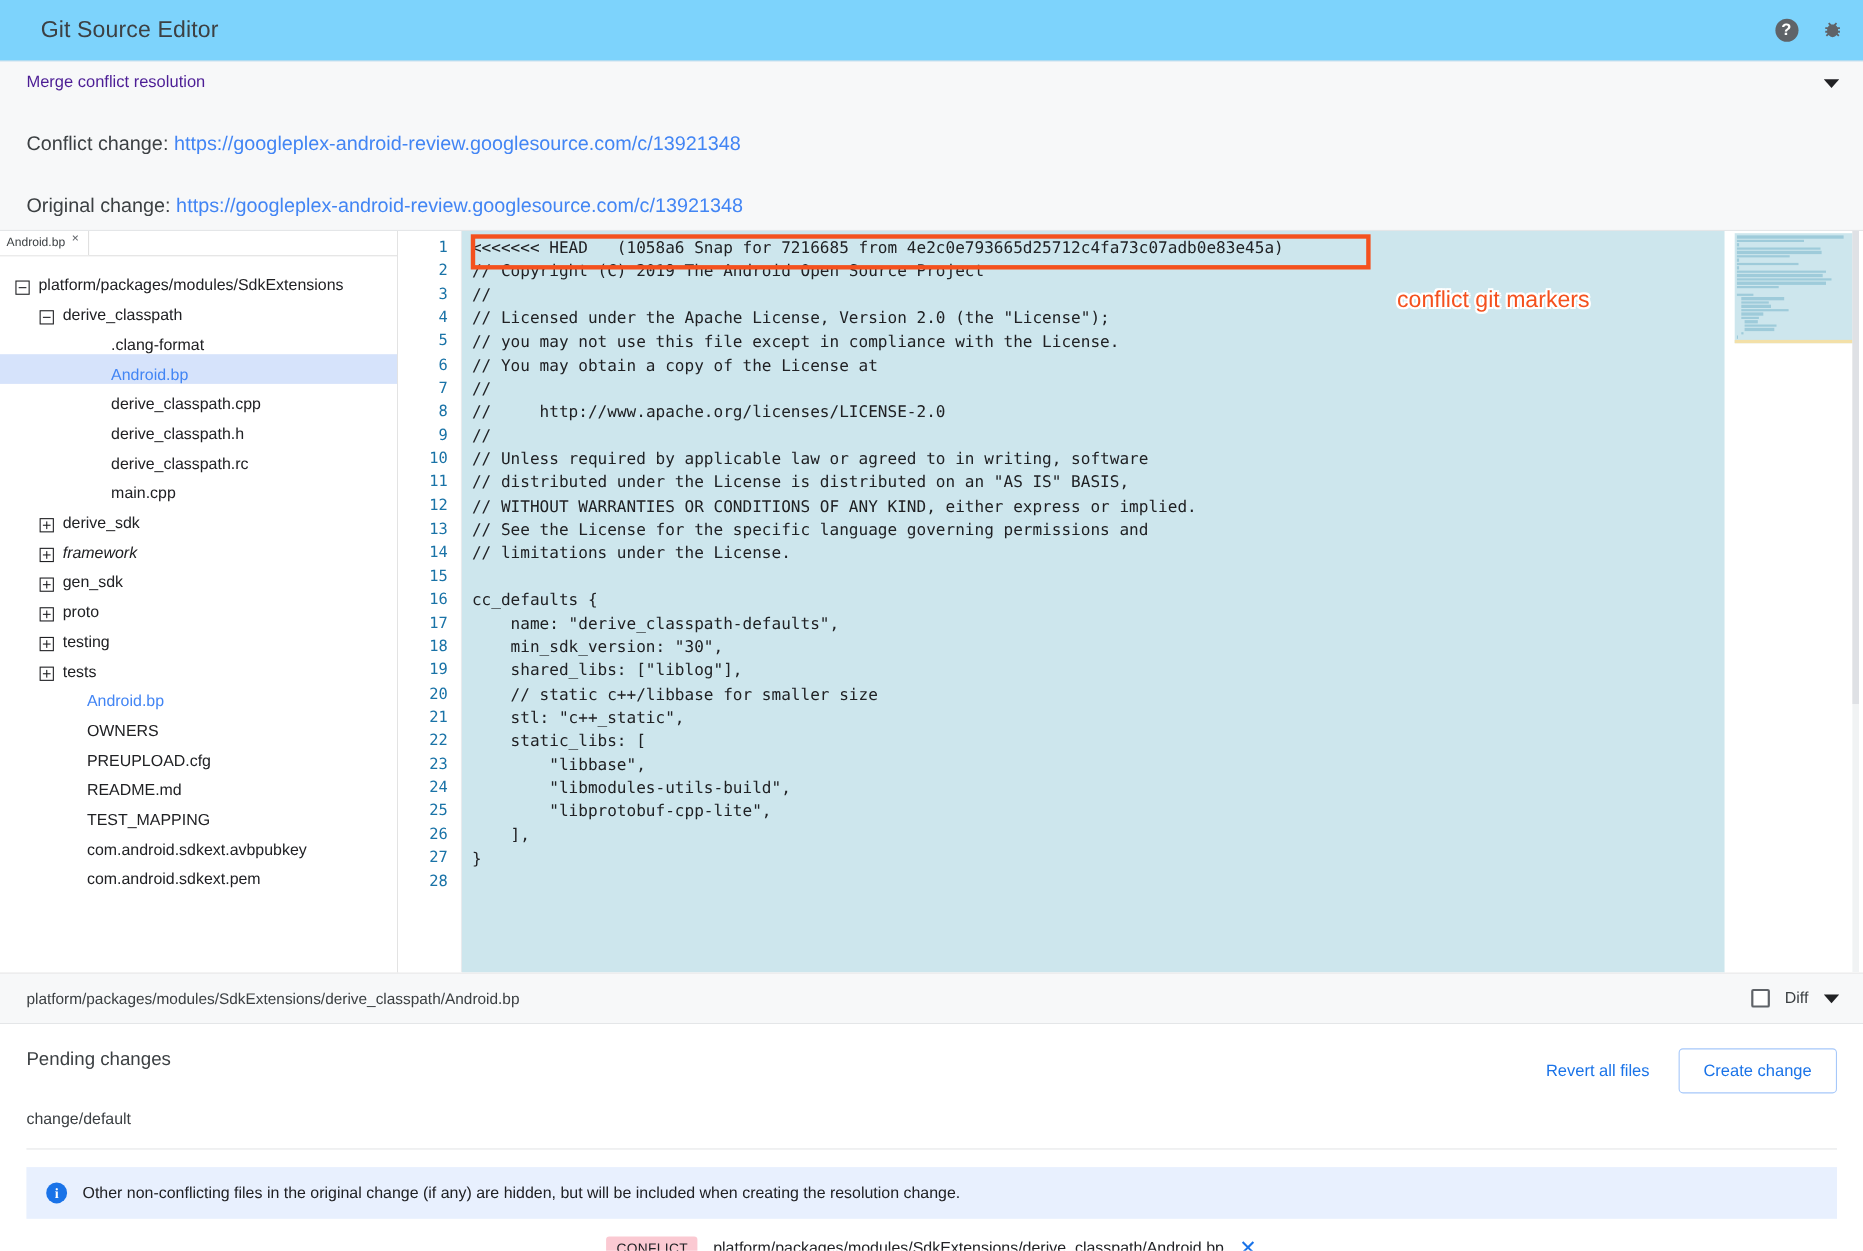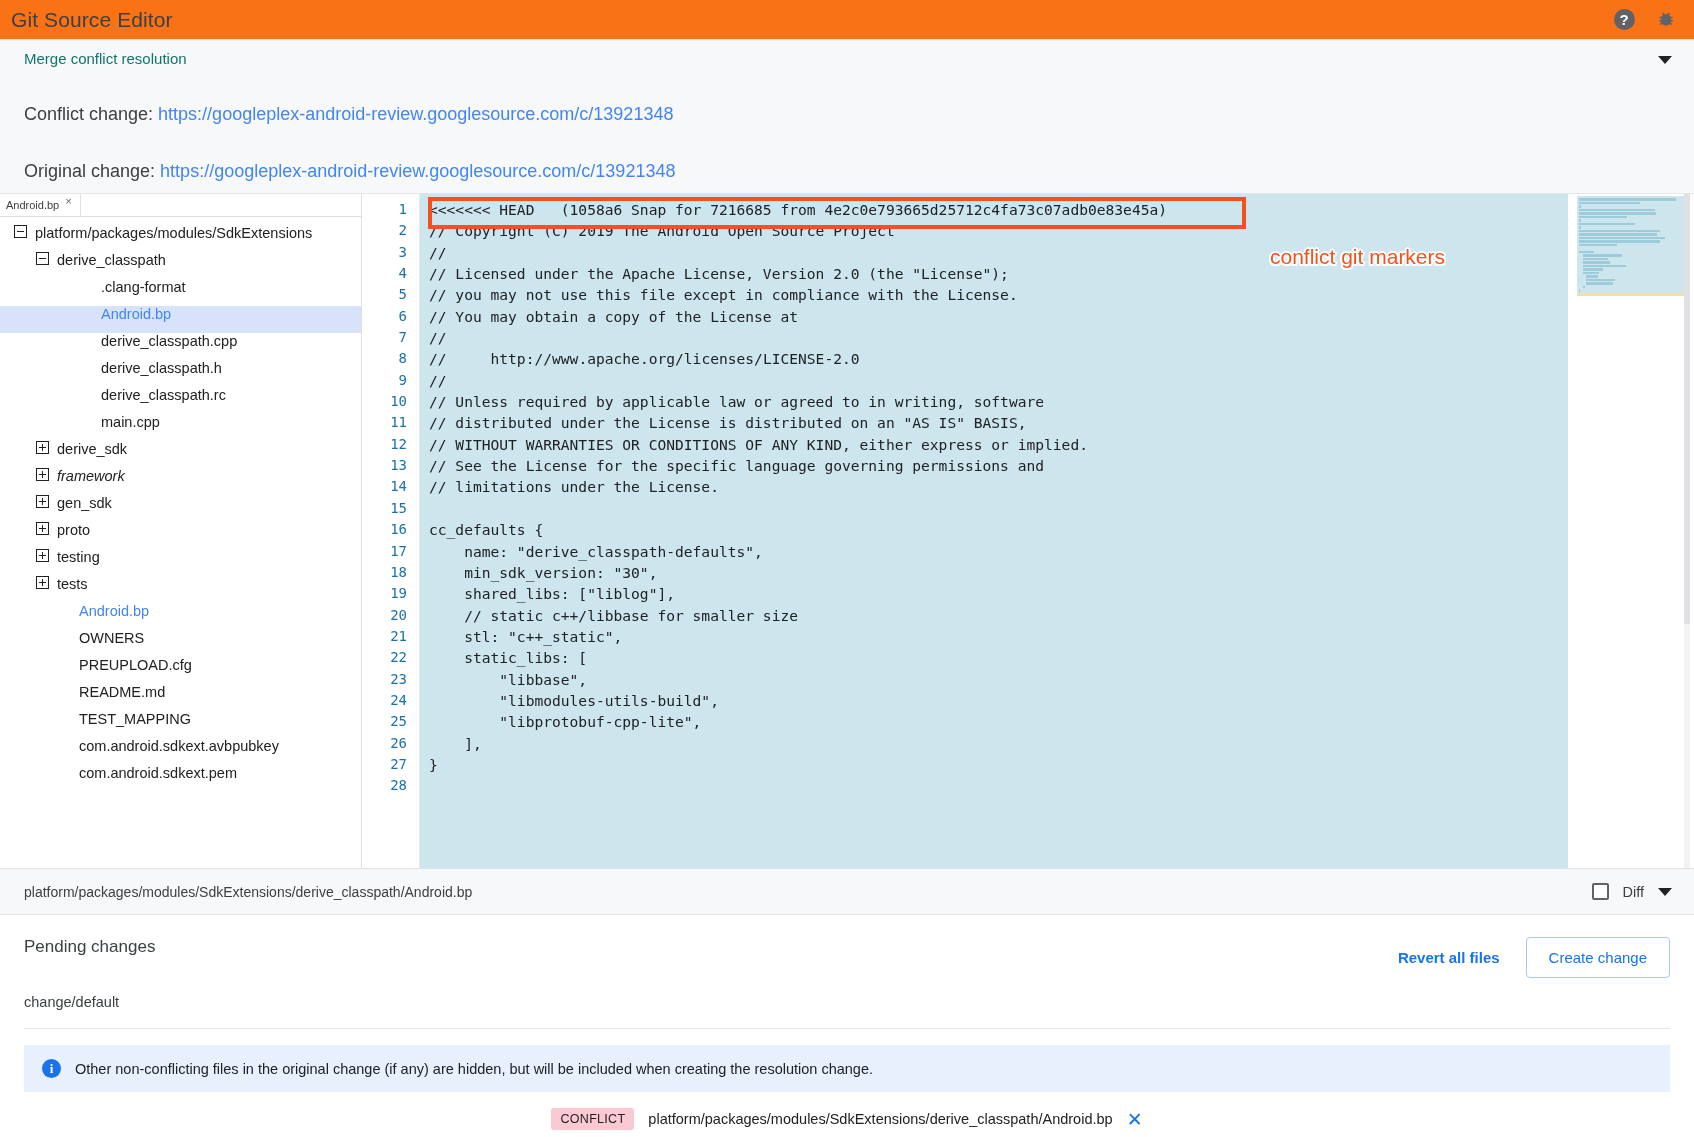--- a/index.html
+++ b/index.html
@@ -7,25 +7,25 @@
     margin: 0; padding: 0;
     width: 1694px; height: 1137px;
     background: #ffffff;
     font-family: "Liberation Sans", sans-serif;
     color: #202124;
     overflow: hidden;
   }
 
   
   .appbar {
-    height: 40px;
-    display: flex;
-    align-items: center;
-    padding: 0 16px 0 11px;
-    background: #f97316;
+    height: 56px;
+    display: flex;
+    align-items: center;
+    padding: 0 16px 0 37px;
+    background: #7dd3fc;
     border-bottom: 1px solid #e4e6e8;
     position: relative;
   }
   .app-title {
     font-size: 21px;
     color: #3c4043;
     letter-spacing: .1px;
   }
   .appbar-actions {
     margin-left: auto;
@@ -51,21 +51,21 @@
 
   
   .merge-header {
     background: #f7f8f9;
     border-bottom: 1px solid #e4e6e8;
     padding: 10px 20px 12px 24px;
     position: relative;
   }
   .merge-title {
     font-size: 15px;
-    color: #0f766e;
+    color: #4c1d95;
     margin-bottom: 8px;
   }
   .merge-row {
     font-size: 18px;
     color: #3c4043;
     line-height: 20px;
     white-space: nowrap;
     margin-top: 37px;
   }
   .merge-row .link {
@@ -128,21 +128,21 @@
     cursor: pointer;
   }
 
   .tree {
     padding-top: 8px;
     overflow: hidden;
     flex: 1;
   }
   .tree-row {
     display: flex;
-    align-items: flex-start;
+    align-items: flex-end;
     height: 27px;
     font-size: 14.5px;
     color: #202124;
     cursor: pointer;
     white-space: nowrap;
   }
   .tree-row.selected { background: #d6e3fb; }
   .tree-row .tog {
     width: 13px; height: 13px;
     border: 1.6px solid #202124;
@@ -300,21 +300,20 @@
     margin-left: auto;
     display: flex;
     align-items: center;
     gap: 22px;
   }
   .btn-text {
     color: #1a73e8;
     font-size: 15px;
     cursor: pointer;
     padding: 6px 4px;
-    font-weight: bold;
   }
   .btn-outline {
     color: #1a73e8;
     font-size: 15px;
     border: 1px solid #a6c8fa;
     border-radius: 4px;
     padding: 11px 22px;
     cursor: pointer;
     background: #fff;
   }

